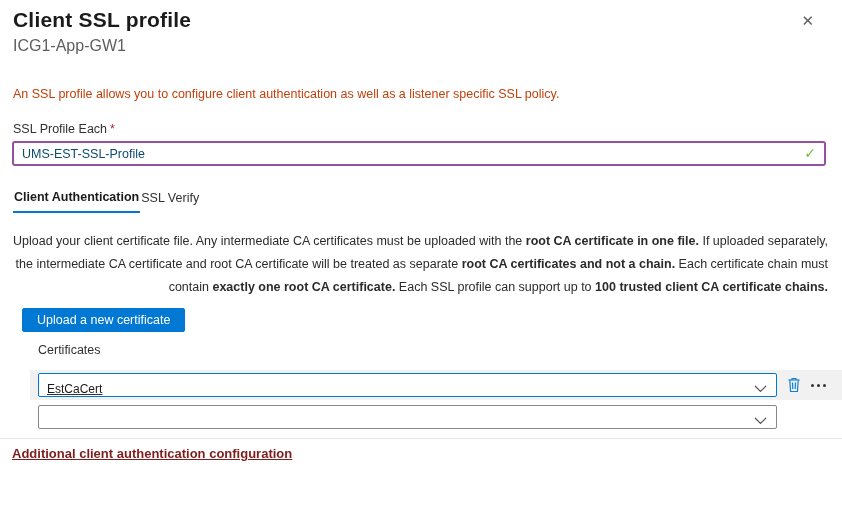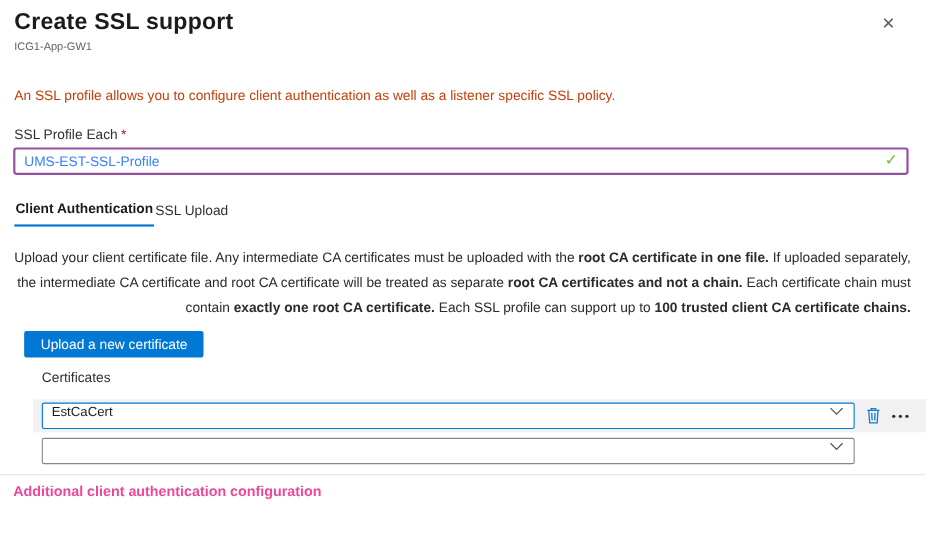--- a/index.html
+++ b/index.html
@@ -16,35 +16,35 @@
   
   .header { padding: 8px 16px 0 13px; }
   .title-row { display: flex; justify-content: space-between; align-items: flex-start; }
   .page-title { font-size: 21px; font-weight: 700; color: #1b1b1b; letter-spacing: 0.2px; }
   .close-btn {
     background: none; border: none; cursor: pointer;
     font-size: 15px; color: #605e5c; line-height: 1;
     padding: 4px 6px; margin-top: 2px; margin-right: 6px;
     font-family: "DejaVu Sans", sans-serif;
   }
-  .subtitle { font-size: 10px; color: #605e5c; margin-top: 4px; }
+  .subtitle { font-size: 16px; color: #605e5c; margin-top: 4px; }
 
   
   .intro { margin: 32px 16px 0 13px; color: #c2410c; }
 
   
   .field-label { margin: 21px 0 0 13px; color: #323130; }
   .required-mark { color: #a4262c; margin-left: 3px; }
   .input-wrap { position: relative; margin: 5px 16px 0 12px; }
   .text-input {
     width: 814px; height: 25px;
     border: 2px solid #9551a0; border-radius: 3px;
     padding: 0 30px 0 8px;
     font-family: "Liberation Sans", "DejaVu Sans", sans-serif;
-    font-size: 12.5px; color: #3b82f6;
+    font-size: 12.5px; color: #0c4a6e;
     outline: none;
   }
   .valid-check {
     position: absolute; right: 10px; top: 4px;
     color: #6cbf3f; font-size: 14px; font-weight: 700;
     font-family: "DejaVu Sans", sans-serif;
   }
 
   
   .tabs { display: flex; margin: 24px 0 0 13px; }
@@ -65,74 +65,74 @@
     font-family: "Liberation Sans", "DejaVu Sans", sans-serif;
   }
   .cert-label { margin: 11px 18px 0 38px; color: #323130; }
 
   
   .cert-row-strip {
     margin: 13px 0 0 30px; width: 812px; height: 30px;
     background: #f1f1f1; display: flex; align-items: center;
   }
   .dropdown {
-    display: flex; align-items: flex-start; justify-content: space-between;
+    display: flex; align-items: flex-end; justify-content: space-between;
     background: #fff; height: 24px; width: 739px;
     border: 1px solid #8a8886; border-radius: 2px;
-    padding: 0 9px 0 8px; cursor: pointer;
+    padding: 0 9px 0 8px; cursor: pointer; text-decoration: underline;
   }
   .dropdown.focused { border: 1.5px solid #0078d4; margin-left: 8px; }
   .dropdown .value { color: #1b1b1b; font-size: 12px; }
   .dropdown-row2 { margin: 5px 0 0 38px; }
   .icon-btn { background: none; border: none; cursor: pointer; display: inline-flex;
               align-items: center; padding: 2px; }
   .trash-btn { margin-left: 8px; }
   .more-btn { margin-left: 6px; gap: 3px; }
   .dot { width: 3px; height: 3px; background: #323130; border-radius: 50%; display: inline-block; }
 
   
   .divider { margin-top: 9px; border-top: 1px solid #e6e6e6; width: 100%; }
-  .section-heading { margin: 7px 0 0 12px; font-size: 13px; font-weight: 700; color: #ec4899; }
+  .section-heading { margin: 7px 0 0 12px; font-size: 13px; font-weight: 700; color: #7f1d1d; text-decoration: underline; }
   .checkbox-row { display: flex; align-items: center; margin: 11px 0 0 22px; }
   .checkbox { width: 16px; height: 16px; border: 1px solid #3b3a39; border-radius: 2px;
               background: #fff; cursor: pointer; flex: none; }
   .checkbox-label { margin-left: 10px; color: #2b2b2b; }
   .info-icon {
     margin-left: 7px; width: 13px; height: 13px; border: 1px solid #6b6b6b;
     border-radius: 50%; display: inline-flex; align-items: center; justify-content: center;
     font-size: 9px; color: #6b6b6b; font-style: italic; font-family: "Liberation Serif", serif;
     cursor: default;
   }
 </style>
 </head>
 <body>
 
 <div class="panel">
 
   <div class="header">
     <div class="title-row">
-      <h1 class="page-title">Create SSL support</h1>
+      <h1 class="page-title">Client SSL profile</h1>
       <button class="close-btn">✕</button>
     </div>
     <div class="subtitle">ICG1-App-GW1</div>
   </div>
 
   <p class="intro">An SSL profile allows you to configure client authentication as well as a listener specific SSL policy.</p>
 
   <div class="field-label">
     <span>SSL Profile Each</span><span class="required-mark">*</span>
   </div>
   <div class="input-wrap">
     <input class="text-input" type="text" value="UMS-EST-SSL-Profile" style="">
     <span class="valid-check">✓</span>
   </div>
 
   <div class="tabs">
     <button class="tab active">Client Authentication</button>
-    <button class="tab">SSL Upload</button>
+    <button class="tab">SSL Verify</button>
   </div>
 
   <p class="para"><span>Upload your client certificate file. Any intermediate CA certificates must be uploaded with the </span><span style="font-weight: 700;">root CA certificate in one file.</span><span> If uploaded separately, the intermediate CA certificate and root CA certificate will be treated as separate </span><span style="font-weight: 700;">root CA certificates and not a chain.</span><span> Each certificate chain must contain </span><span style="font-weight: 700;">exactly one root CA certificate.</span><span> Each SSL profile can support up to </span><span style="font-weight: 700;">100 trusted client CA certificate chains.</span></p>
 
   <button class="upload-btn">Upload a new certificate</button>
 
   <div class="cert-label">Certificates</div>
 
   <div class="cert-row-strip">
     <div class="dropdown focused">

